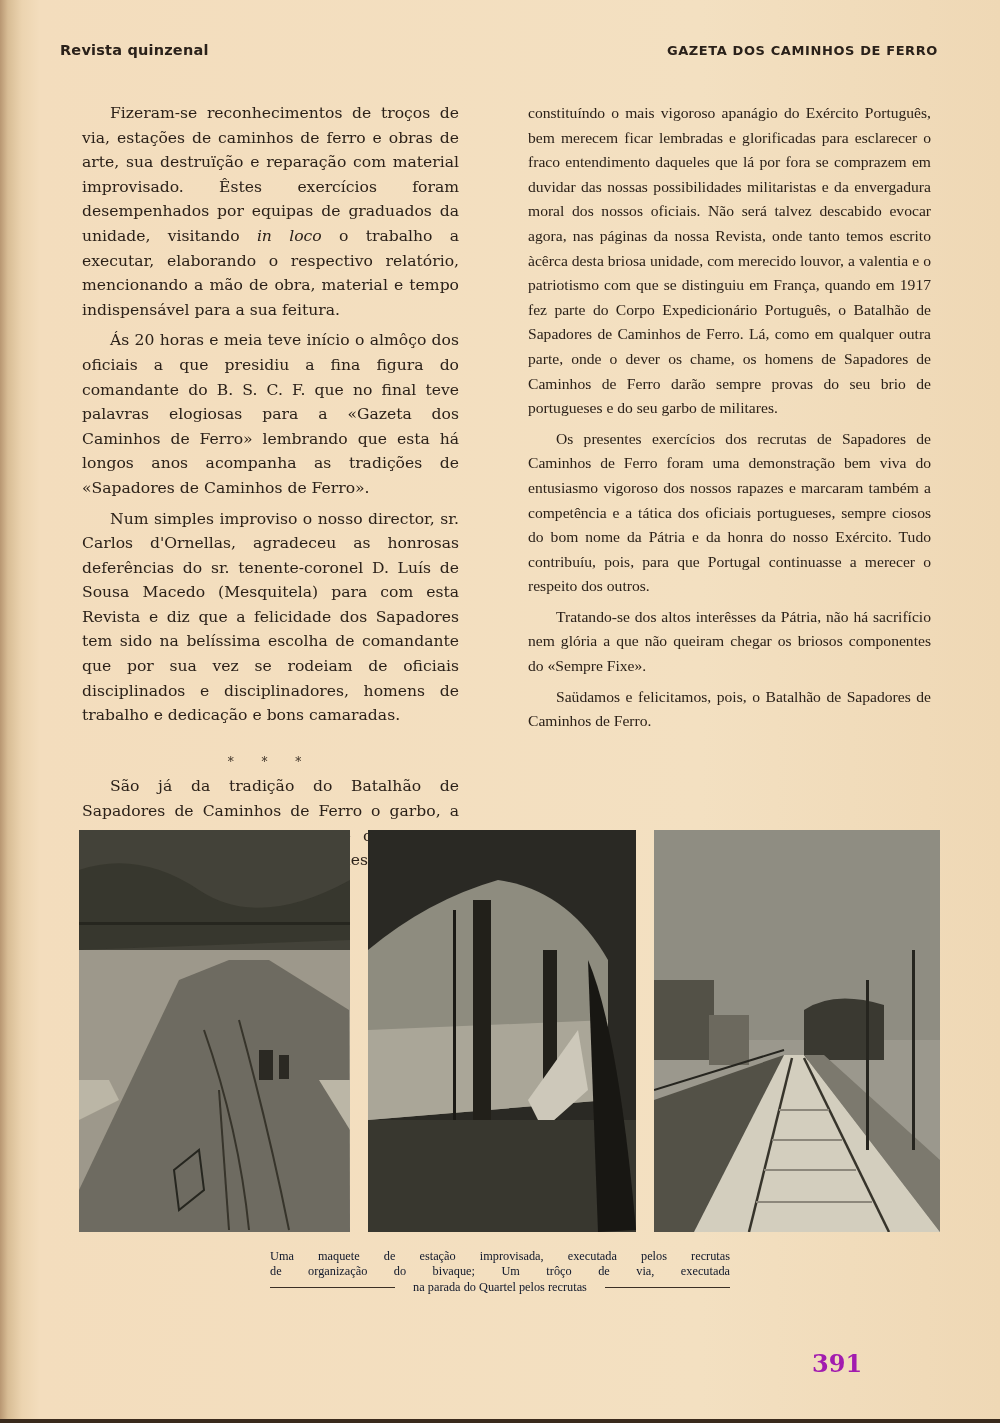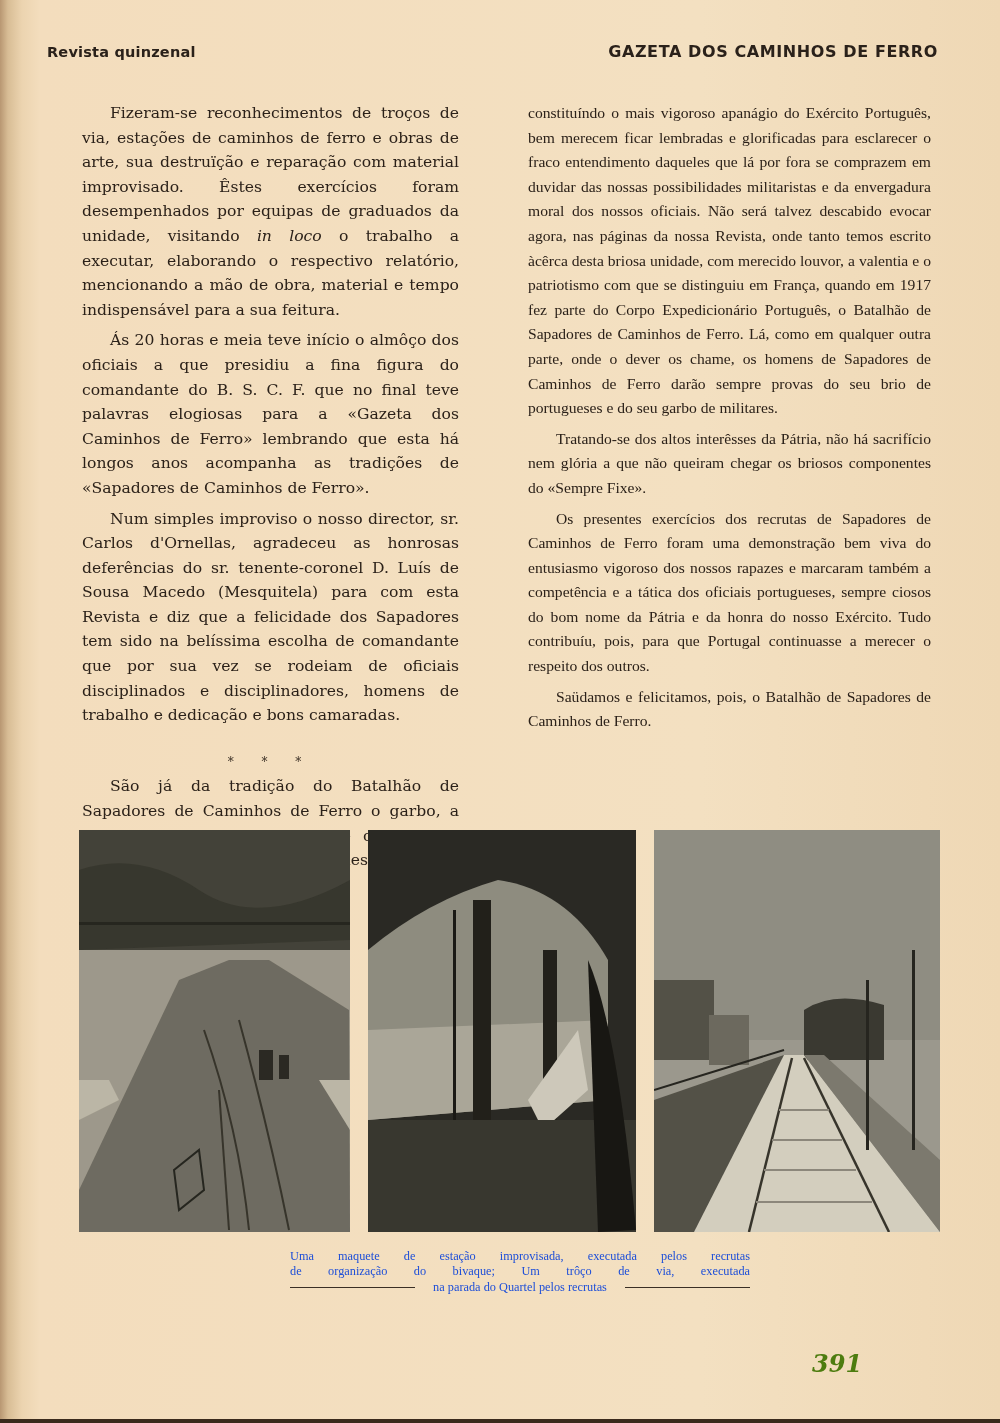--- a/index.html
+++ b/index.html
@@ -9,26 +9,26 @@
       background-image:
         linear-gradient(90deg, #b89772 0px, #d8bd95 8px, #ecd4b0 22px, #f3ddbd 40px, #f3e0c1 70%, #efd8b5 100%);
       position: relative;
       font-family: "DejaVu Serif", serif;
       color: #2b2119;
     }
     .page-edge-bottom {
       position: absolute; left: 0; right: 0; bottom: 0; height: 4px; background: #3a2a1c;
     }
     .running-head {
-      position: absolute; top: 42px; left: 47px; right: 62px;
+      position: absolute; top: 42px; left: 60px; right: 62px;
       display: flex; justify-content: space-between; align-items: baseline;
       font-family: "DejaVu Sans", sans-serif; font-weight: bold; color: #2a211a;
     }
     .running-head .left { font-size: 14.5px; letter-spacing: 0.2px; }
-    .running-head .right { font-size: 16px; letter-spacing: 0.6px; }
+    .running-head .right { font-size: 13px; letter-spacing: 0.6px; }
     .col {
       position: absolute; top: 101px; width: 399px;
       font-size: 15.6px; line-height: 24.6px; text-align: justify;
       hyphens: manual;
     }
     .col.left { left: 60px; }
     .col.right { left: 506px; width: 425px; font-family: Liberation Serif, serif; }
     .col p { text-indent: 28px; margin-bottom: 0; margin-left: 22px; }
     .col p.gap { margin-bottom: 6px; }
     .col p.noindent { text-indent: 0; }
@@ -44,28 +44,28 @@
       height: 402px; position: relative; overflow: hidden;
       filter: contrast(1.05);
     }
     .photo svg { width: 100%; height: 100%; display: block; }
     .photo.p1 { width: 271px; }
     .photo.p2 { width: 268px; }
     .photo.p3 { width: 286px; }
     .caption {
       position: absolute; top: 1249px; left: 270px; width: 460px;
       font-family: "Liberation Serif", serif; font-size: 12.3px; line-height: 15.3px;
-      text-align: justify; text-align-last: justify; color: #1d4ed8; margin-left: 20px;
+      text-align: justify; text-align-last: justify; color: #0f172a;
     }
     .caption .last { display: flex; align-items: center; gap: 18px; text-align: center; }
     .caption .rule { flex: 1; height: 1px; background: #3a2f25; }
     .folio {
       position: absolute; top: 1349px; left: 812px;
-      font-family: "DejaVu Serif", serif; font-style: italic; font-weight: bold;
-      font-size: 24px; color: #4d7c0f;
+      font-family: "DejaVu Serif", serif; font-weight: bold;
+      font-size: 24px; color: #a21caf;
     }
   </style>
 </head>
 <body>
 
 <div class="page-edge-bottom"></div>
 
 <header class="running-head">
   <span class="left">Revista quinzenal</span>
   <span class="right">GAZETA DOS CAMINHOS DE FERRO</span>
@@ -74,22 +74,22 @@
 <section class="col left">
   <p class="gap"><span>Fizeram-se reconhecimentos de troços de via, estações de caminhos de ferro e obras de arte, sua destruïção e reparação com material improvisado. Êstes exercícios foram desempenhados por equipas de graduados da unidade, visitando </span><i>in loco</i><span> o trabalho a executar, elaborando o respectivo relatório, mencionando a mão de obra, material e tempo indispensável para a sua feitura.</span></p>
   <p class="gap">Ás 20 horas e meia teve início o almôço dos oficiais a que presidiu a fina figura do comandante do B. S. C. F. que no final teve palavras elogiosas para a «Gazeta dos Caminhos de Ferro» lembrando que esta há longos anos acompanha as tradições de «Sapadores de Caminhos de Ferro».</p>
   <p>Num simples improviso o nosso director, sr. Carlos d'Ornellas, agradeceu as honrosas deferências do sr. tenente-coronel D. Luís de Sousa Macedo (Mesquitela) para com esta Revista e diz que a felicidade dos Sapadores tem sido na belíssima escolha de comandante que por sua vez se rodeiam de oficiais disciplinados e disciplinadores, homens de trabalho e dedicação e bons camaradas.</p>
   <p class="stars">* * *</p>
   <p>São já da tradição do Batalhão de Sapadores de Caminhos de Ferro o garbo, a disciplina e o brio militar que os recrutas mostraram agora em todos aqueles exercícios, qualidades estas que,</p>
 </section>
 
 <section class="col right">
   <p class="noindent gap">constituíndo o mais vigoroso apanágio do Exército Português, bem merecem ficar lembradas e glorificadas para esclarecer o fraco entendimento daqueles que lá por fora se comprazem em duvidar das nossas possibilidades militaristas e da envergadura moral dos nossos oficiais. Não será talvez descabido evocar agora, nas páginas da nossa Revista, onde tanto temos escrito àcêrca desta briosa unidade, com merecido louvor, a valentia e o patriotismo com que se distinguiu em França, quando em 1917 fez parte do Corpo Expedicionário Português, o Batalhão de Sapadores de Caminhos de Ferro. Lá, como em qualquer outra parte, onde o dever os chame, os homens de Sapadores de Caminhos de Ferro darão sempre provas do seu brio de portugueses e do seu garbo de militares.</p>
+  <p class="gap">Os presentes exercícios dos recrutas de Sapadores de Caminhos de Ferro foram uma demonstração bem viva do entusiasmo vigoroso dos nossos rapazes e marcaram também a competência e a tática dos oficiais portugueses, sempre ciosos do bom nome da Pátria e da honra do nosso Exército. Tudo contribuíu, pois, para que Portugal continuasse a merecer o respeito dos outros.</p>
   <p class="gap">Tratando-se dos altos interêsses da Pátria, não há sacrifício nem glória a que não queiram chegar os briosos componentes do «Sempre Fixe».</p>
-  <p class="gap">Os presentes exercícios dos recrutas de Sapadores de Caminhos de Ferro foram uma demonstração bem viva do entusiasmo vigoroso dos nossos rapazes e marcaram também a competência e a tática dos oficiais portugueses, sempre ciosos do bom nome da Pátria e da honra do nosso Exército. Tudo contribuíu, pois, para que Portugal continuasse a merecer o respeito dos outros.</p>
   <p>Saüdamos e felicitamos, pois, o Batalhão de Sapadores de Caminhos de Ferro.</p>
 </section>
 
 <div class="photos">
 
   <div class="photo p1">
     <svg viewBox="0 0 271 402" preserveAspectRatio="none">
       <rect width="271" height="402" fill="#5d5a4f"></rect>
       <rect width="271" height="120" fill="#46453c"></rect>
       <path d="M0 40 Q60 20 120 60 T271 50 L271 110 L0 120 Z" fill="#3a3a32"></path>

